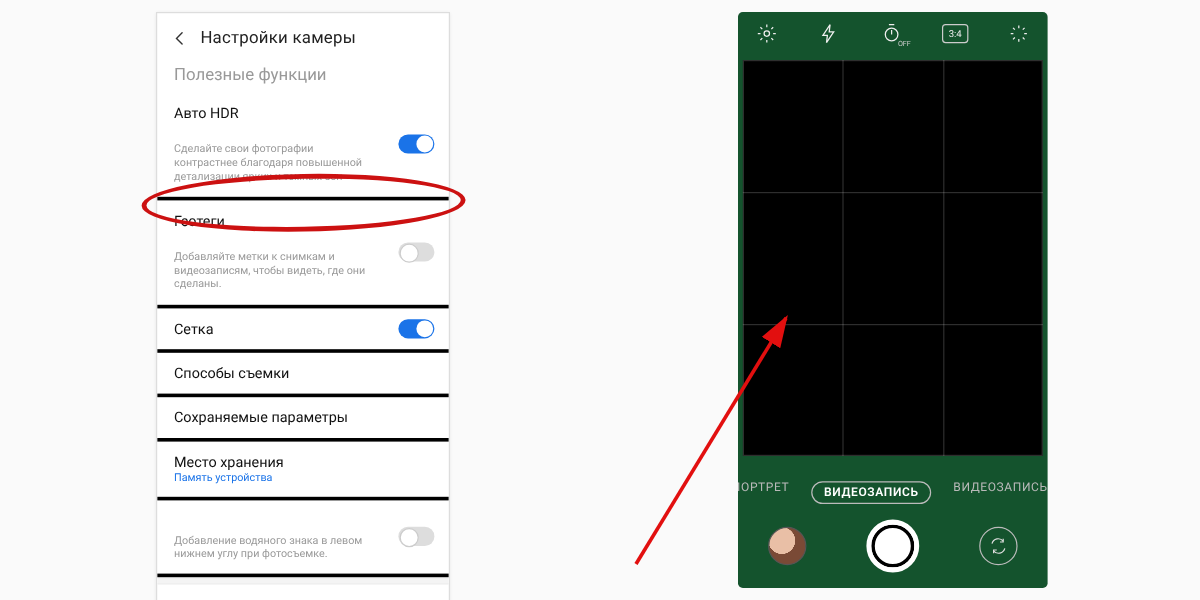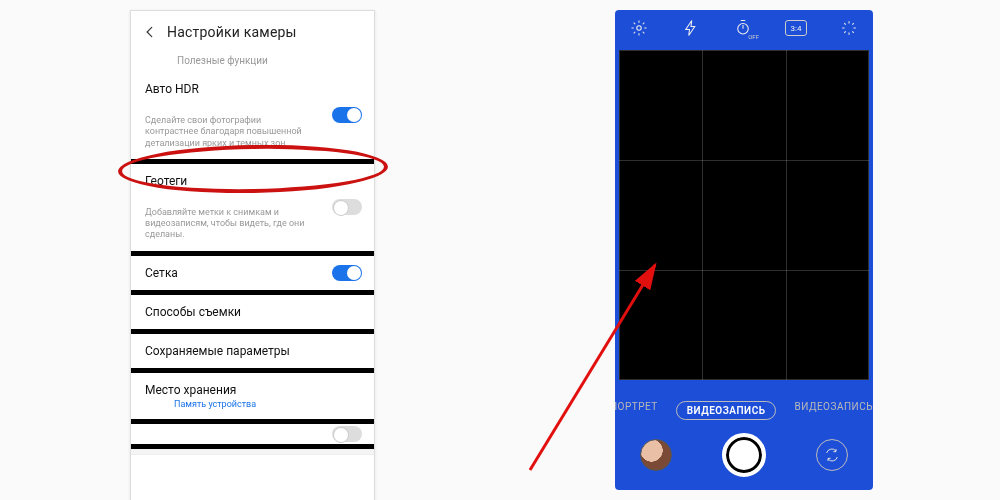--- a/index.html
+++ b/index.html
@@ -31,33 +31,32 @@
     padding: 12px 10px 8px;
   }
   .back-arrow {
     width: 18px; height: 18px; display: flex; align-items:center; justify-content:center;
     margin-right: 8px;
     color:#333;
   }
   .settings-title { font-size: 14px; color:#222; letter-spacing:.2px;}
   .section-label {
     padding: 6px 14px 6px;
-    font-size: 10px;
+    font-size: 14px;
     color: #999;
-    margin-left: 32px;
   }
   .row {
     padding: 10px 14px 10px;
-    border-bottom: 5px solid #000000;
+    border-bottom: 3px solid #000000;
     position: relative;
   }
   .row:last-child{border-bottom:none;}
   .row-title { font-size: 12px; color:#111; }
   .row-desc  { font-size: 9px;  color:#999; line-height:1.25; margin-top:19px; max-width:170px;}
-  .row-sub   { font-size: 9px;  color:#1a73e8; margin-top:2px;margin-left:29px;}
+  .row-sub   { font-size: 9px;  color:#1a73e8; margin-top:2px;}
   .toggle {
     position:absolute; right:12px; top:50%; transform:translateY(-50%);
     width:30px; height:16px; border-radius:8px;
   }
   .toggle.on  { background:#1a73e8; }
   .toggle.on::after{
     content:""; position:absolute; right:1px; top:1px;
     width:14px; height:14px; border-radius:50%; background:#fff;
   }
   .toggle.off { background:#ddd; }
@@ -75,21 +74,21 @@
     border:4px solid #c11;
     border-radius:50%;
     transform:rotate(-1deg);
     pointer-events:none;
   }
   
   .phone-camera {
     position:absolute;
     left:615px; top:10px;
     width:258px; height:480px;
-    background:#1d4ed8;
+    background:#14532d;
     border-radius:4px;
     overflow:hidden;
     color:#fff;
   }
   .cam-topbar{
     display:flex; justify-content:space-between; align-items:center;
     padding:10px 14px;
     height:36px;
   }
   .cam-icon{ width:20px; height:20px; display:flex; align-items:center; justify-content:center; color:#eee;}
@@ -185,20 +184,21 @@
   <div class="row">
     <div class="row-title">Сохраняемые параметры</div>
   </div>
 
   <div class="row">
     <div class="row-title">Место хранения</div>
     <div class="row-sub">Память устройства</div>
   </div>
 
   <div class="row">
+    <div class="row-desc">Добавление водяного знака в левом нижнем углу при фотосъемке.</div>
     <div class="toggle off"></div>
   </div>
 
   <div class="gap"></div>
 
 </div>
 
 <div class="highlight-ellipse"></div>
 
 <div class="phone-camera">

